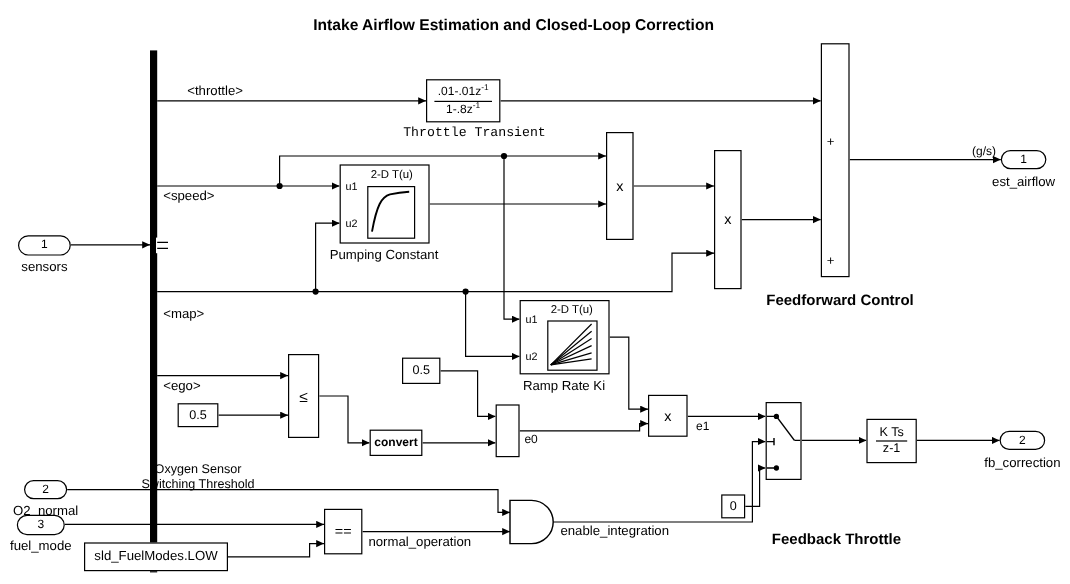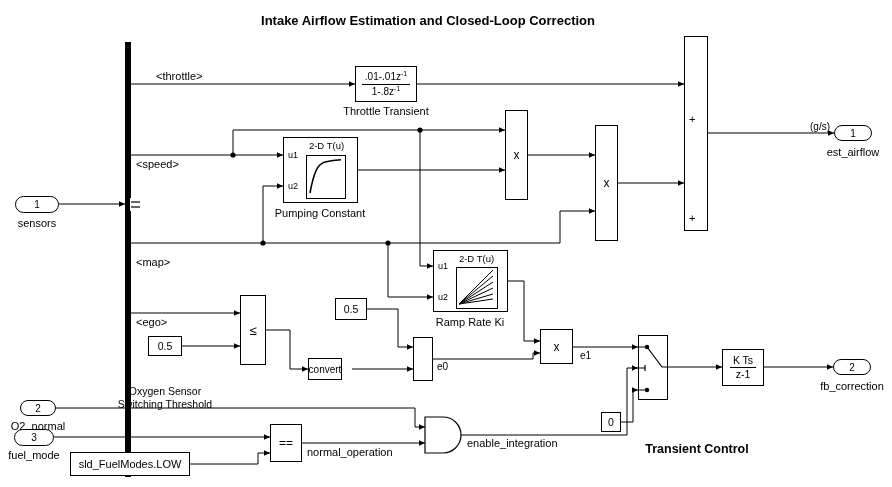--- a/index.html
+++ b/index.html
@@ -110,21 +110,21 @@
   <div class="lbl" style="left:136px;top:158px;">&lt;speed&gt;</div>
   <div class="lbl" style="left:136px;top:229px;margin-top:27px;">&lt;map&gt;</div>
   <div class="lbl" style="left:136px;top:316px;">&lt;ego&gt;</div>
 
   <div class="blk" style="left:355px;top:66px;width:62px;height:36px;">
     <div class="frac">
       <span class="num"><span>.01-.01z</span><sup>-1</sup></span>
       <span><span>1-.8z</span><sup>-1</sup></span>
     </div>
   </div>
-  <div class="lbl c" style="left:336px;top:105px;width:100px;">Throttle Transient</div>
+  <div class="lbl c" style="left:336px;top:105px;width:100px;font-family:Liberation Mono, monospace;">Throttle Transient</div>
 
   <div class="blk" style="left:283px;top:137px;width:75px;height:66px;">
     <span class="lut-type">2-D T(u)</span>
     <span class="u" style="top:12px;">u1</span>
     <span class="u" style="top:43px;">u2</span>
     <div class="miniplot" style="left:22px;top:17px;width:38px;height:42px;">
       <svg width="36" height="40" viewBox="0 0 36 40">
           <path d="M3,37 C7,15 11,8 18,6 C25,4.4 30,4 34,3.8" fill="none" stroke="#000" stroke-width="1.6"></path>
         </svg>
     </div>
@@ -157,20 +157,21 @@
     <span class="op">x</span>
   </div>
   <div class="blk flexc" style="left:540px;top:329px;width:33px;height:35px;">
     <span class="op">x</span>
   </div>
 
   <div class="blk" style="left:684px;top:36px;width:24px;height:195px;">
     <span class="sign" style="left:4px;top:77px;">+</span>
     <span class="sign" style="left:4px;top:176px;">+</span>
   </div>
+  <div class="lbl bold c" style="left:620px;top:243px;width:160px;">Feedforward Control</div>
 
   <div class="lbl r small" style="left:762px;top:121px;width:68px;">(g/s)</div>
   <div class="blk port flexc" style="left:834px;top:125px;width:38px;height:16px;">
     <span>1</span>
   </div>
   <div class="lbl c" style="left:803px;top:146px;width:100px;">est_airflow</div>
 
   <div class="blk port flexc" style="left:833px;top:359px;width:38px;height:16px;">
     <span>2</span>
   </div>
@@ -180,21 +181,21 @@
     <span style="font-size:13px;">≤</span>
   </div>
   <div class="blk flexc" style="left:148px;top:336px;width:34px;height:20px;font-size:10.5px;">
     <span>0.5</span>
   </div>
   <div class="lbl c twoline" style="left:110px;top:357px;width:110px;margin-top:28px;">
     <div>Oxygen Sensor</div>
     <div>Switching Threshold</div>
   </div>
 
-  <div class="blk flexc" style="left:308px;top:358px;width:34px;height:22px;font-size:10px;">
+  <div class="blk flexc" style="left:308px;top:358px;width:44px;height:22px;font-size:10px;font-weight:bold;">
     <span>convert</span>
   </div>
   <div class="blk flexc" style="left:335px;top:298px;width:32px;height:22px;font-size:10.5px;">
     <span>0.5</span>
   </div>
   <div class="blk" style="left:413px;top:337px;width:20px;height:44px;">
     
     
   </div>
   <div class="lbl small" style="left:437px;top:361px;text-align:center;">e0</div>
@@ -213,21 +214,21 @@
   </div>
   <div class="blk flexc" style="left:601px;top:412px;width:20px;height:20px;font-size:10.5px;">
     <span>0</span>
   </div>
   <div class="blk" style="left:722px;top:349px;width:42px;height:37px;">
     <div class="frac" style="font-size:10.5px;text-align:right;">
       <span class="num">K Ts</span>
       <span>z-1</span>
     </div>
   </div>
-  <div class="lbl bold c" style="left:617px;top:442px;width:160px;">Transient Control</div>
+  <div class="lbl bold c" style="left:617px;top:442px;width:160px;">Feedback Throttle</div>
 
   <div class="blk flexc" style="left:70px;top:452px;width:120px;height:24px;font-size:11px;">
     <span>sld_FuelModes.LOW</span>
   </div>
   <div class="blk flexc" style="left:270px;top:424px;width:32px;height:38px;">
     <span class="op">==</span>
   </div>
   <div class="lbl" style="left:307px;top:446px;">normal_operation</div>
   <div class="lbl" style="left:467px;top:437px;">enable_integration</div>
 

